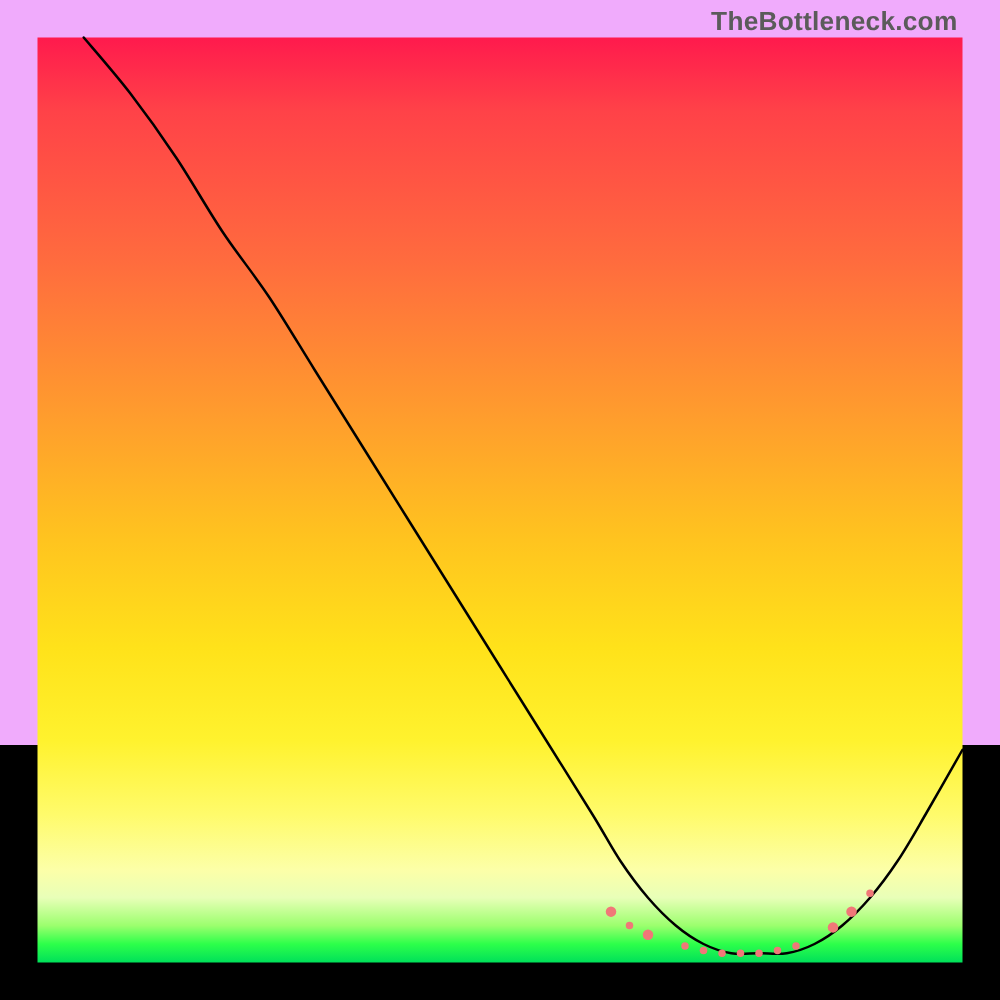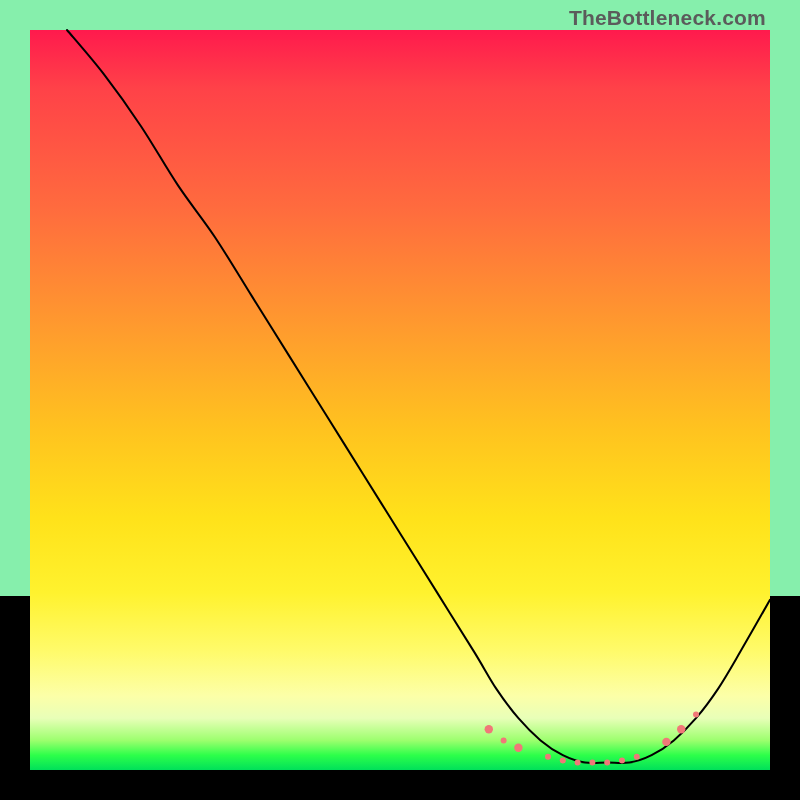--- a/index.html
+++ b/index.html
@@ -10,21 +10,21 @@
     background: #000;
     overflow: hidden;
     font-family: Arial, Helvetica, sans-serif;
   }
   .frame {
     position: absolute;
     top: 0;
     left: 0;
     width: 800px;
     height: 596px;
-    background: #86efac;
+    background: #f0abfc;
   }
   .plot-area {
     position: absolute;
     top: 30px;
     left: 30px;
     width: 740px;
     height: 740px;
     
     background: linear-gradient(
       to bottom,

